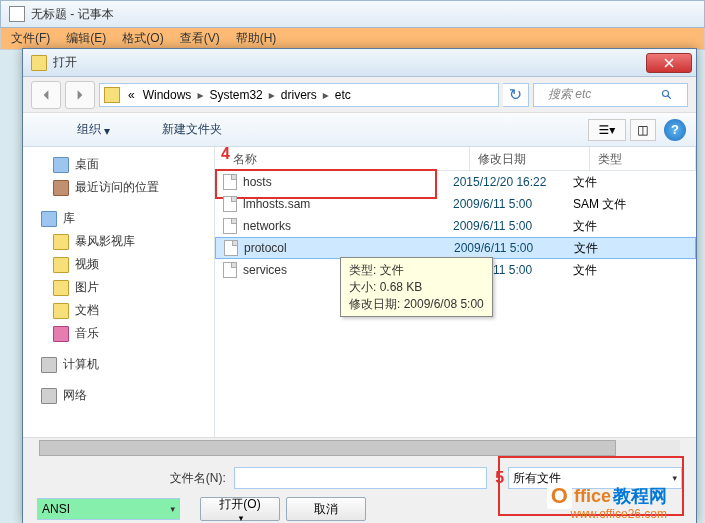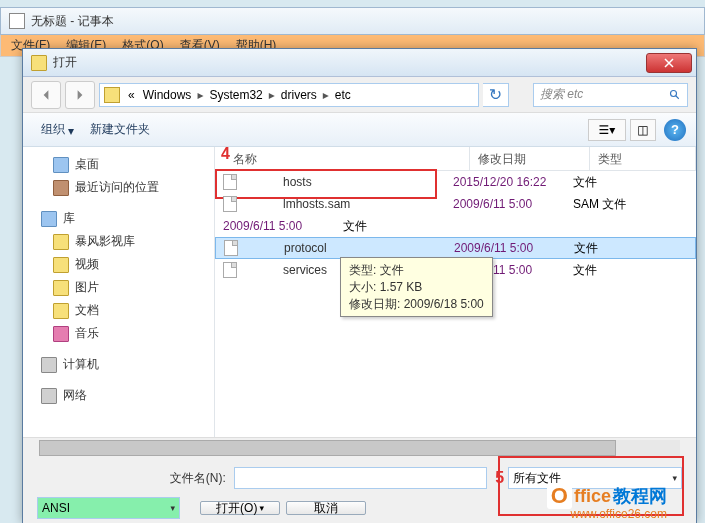--- a/index.html
+++ b/index.html
@@ -1,42 +1,42 @@
 <!DOCTYPE html>
 <html><head>
   <meta charset="utf-8">
   <style>
     * { margin: 0; padding: 0; box-sizing: border-box; font-family: "Microsoft YaHei", Tahoma, sans-serif; }
     body { width: 705px; height: 523px; background: #d8e9f0; position: relative; overflow: hidden; }
     
-    .notepad-window { position: absolute; top: 7px; left: 0; width: 705px; }
+    .notepad-window { position: absolute; top: 0; left: 0; width: 705px; }
     .notepad-titlebar { height: 28px; background: linear-gradient(#f5f9fc, #e0ebf5); border: 1px solid #a0b8d0; display: flex; align-items: center; padding: 0 8px; font-size: 12px; color: #333; }
     .notepad-icon { width: 16px; height: 16px; margin-right: 6px; background: #fff; border: 1px solid #888; }
     .notepad-menubar { height: 22px; background: #fdba74; border: 1px solid #ccc; border-top: none; display: flex; align-items: center; padding: 0 4px; font-size: 12px; color: #333; gap: 4px; }
     .notepad-menubar span { padding: 2px 6px; }
     
     .dialog { position: absolute; top: 48px; left: 22px; width: 675px; height: 475px; background: #fff; border: 1px solid #5a7ba0; box-shadow: 0 0 10px rgba(0,0,0,0.3); }
     .dialog-titlebar { height: 28px; background: linear-gradient(#f0f6fb, #d6e5f3); display: flex; align-items: center; justify-content: space-between; padding: 0 4px 0 8px; border-bottom: 1px solid #b0c0d8; }
     .dialog-title { font-size: 12px; color: #333; display: flex; align-items: center; gap: 6px; }
     .dialog-title-icon { width: 16px; height: 16px; background: #f7e07a; border: 1px solid #c0a030; border-radius: 1px; }
     .close-btn { width: 46px; height: 20px; background: linear-gradient(#e77,#c33); border: 1px solid #933; border-radius: 3px; color: #fff; display: flex; align-items: center; justify-content: center; font-size: 11px; cursor: pointer; }
     
     .toolbar-row { height: 36px; display: flex; align-items: center; gap: 4px; padding: 4px 8px; background: #f0f0f0; border-bottom: 1px solid #ddd; }
     .nav-btn { width: 30px; height: 28px; border: 1px solid #ccc; background: #fafafa; border-radius: 3px; display: flex; align-items: center; justify-content: center; cursor: pointer; }
     .nav-btn svg { width: 12px; height: 12px; fill: #888; }
     .breadcrumb-bar { flex: 1; height: 24px; border: 1px solid #aaccee; background: #fff; display: flex; align-items: center; padding: 0 4px; font-size: 12px; }
     .bc-folder-icon { width: 16px; height: 16px; background: #f7e07a; border: 1px solid #c0a030; margin-right: 4px; }
     .bc-seg { padding: 0 4px; cursor: pointer; }
     .bc-arrow { color: #555; padding: 0 2px; }
     .refresh-btn { width: 26px; height: 24px; border: 1px solid #aaccee; background: #fff; border-left: none; display: flex; align-items: center; justify-content: center; color: #3577c0; cursor: pointer; }
-    .search-box { width: 155px; height: 24px; border: 1px solid #aaccee; background: #fff; margin-left: 20px; display: flex; align-items: center; padding: 0 6px; font-size: 12px; color: #888; font-style: italic; }
+    .search-box { width: 155px; height: 24px; border: 1px solid #aaccee; background: #fff; margin-left: 0; display: flex; align-items: center; padding: 0 14px; font-size: 12px; color: #888; font-style: italic; }
     .search-box svg { width: 12px; height: 12px; margin-left: auto; fill: #3577c0; }
     
     .cmd-bar { height: 34px; background: linear-gradient(#fafcfe,#e8f0f8); border-bottom: 1px solid #d0dde8; display: flex; align-items: center; padding: 0 10px; font-size: 12px; }
-    .cmd-item { padding: 4px 8px; color: #1e395b; cursor: pointer; display: flex; align-items: flex-end; gap: 3px; }
+    .cmd-item { padding: 4px 8px; color: #1e395b; cursor: pointer; display: flex; align-items: flex-end; gap: 3px; margin-left: 36px; }
     .cmd-spacer { flex: 1; }
     .view-btn { width: 38px; height: 22px; border: 1px solid #ccc; background: #fafafa; margin-left: 4px; display: flex; align-items: center; justify-content: center; cursor: pointer; font-size: 12px; }
     .help-btn { width: 22px; height: 22px; border-radius: 50%; background: radial-gradient(#5bb5f0,#2070c0); color: #fff; display: flex; align-items: center; justify-content: center; margin-left: 8px; font-size: 13px; font-weight: bold; cursor: pointer; }
     
     .content-area { display: flex; height: 290px; }
     .nav-pane { width: 192px; background: #fff; border-right: 1px solid #e0e5ea; overflow-y: auto; padding: 6px 0; font-size: 12px; }
     .nav-item { display: flex; align-items: center; padding: 3px 6px 3px 30px; cursor: pointer; color: #333; }
     .nav-item.header { padding-left: 18px; margin-top: 8px; }
     .nav-item:first-child { margin-top: 0; }
     .nav-icon { width: 16px; height: 16px; margin-right: 6px; background: #f7e07a; border: 1px solid #c0a030; border-radius: 1px; flex-shrink: 0; }
@@ -48,22 +48,22 @@
     .file-list { flex: 1; background: #fff; position: relative; }
     .list-header { display: flex; height: 24px; border-bottom: 1px solid #e0e5ea; font-size: 12px; color: #555; }
     .list-header > div { padding: 4px 8px; border-right: 1px solid #e0e5ea; }
     .col-name { width: 255px; padding-left: 18px !important; }
     .col-date { width: 120px; }
     .col-type { flex: 1; }
     .file-row { display: flex; height: 22px; align-items: center; font-size: 12px; color: #333; padding: 0 0 0 8px; cursor: pointer; }
     .file-row.selected { background: #cde8ff; border: 1px solid #7cb8ec; }
     .file-icon { width: 14px; height: 16px; border: 1px solid #aaa; background: #fff; margin-right: 6px; position: relative; }
     .file-icon::before { content: ''; position: absolute; top: 0; right: 0; width: 4px; height: 4px; background: #ddd; border-left: 1px solid #aaa; border-bottom: 1px solid #aaa; }
-    .fr-name { width: 230px; display: flex; align-items: center; gap: 40px; }
-    .fr-date { width: 120px; color: #701a75; }
+    .fr-name { width: 230px; display: flex; align-items: center; }
+    .fr-date { width: 120px; color: #0c4a6e; }
     .fr-type { flex: 1; color: #000000; }
     
     .tooltip { position: absolute; top: 110px; left: 125px; background: #ffffe1; border: 1px solid #888; padding: 4px 8px; font-size: 12px; color: #333; box-shadow: 2px 2px 3px rgba(0,0,0,0.2); }
     .tooltip div { line-height: 1.4; }
     
     .annotation-num { position: absolute; color: #e03030; font-size: 16px; font-weight: bold; }
     .annotation-box { position: absolute; border: 2px solid #e03030; pointer-events: none; }
     
     .scroll-area { height: 20px; background: #f0f0f0; border-top: 1px solid #ddd; display: flex; align-items: center; }
     .scroll-track { flex: 1; height: 16px; background: #e8e8e8; margin: 0 16px; position: relative; }
@@ -71,21 +71,21 @@
     
     .bottom-panel { padding: 10px 14px 8px 14px; background: #f0f0f0; font-size: 12px; }
     .input-row { display: flex; align-items: center; margin-bottom: 8px; gap: 8px; }
     .input-label { width: 190px; text-align: right; color: #333; }
     .text-input { height: 22px; border: 1px solid #aaccee; background: #fff; padding: 0 4px; font-size: 12px; }
     .filename-input { width: 255px; }
     .filetype-select { width: 175px; height: 22px; border: 1px solid #aaccee; background: #fff; display: flex; align-items: center; justify-content: space-between; padding: 0 4px; cursor: pointer; }
     .encoding-select { width: 143px; height: 22px; border: 1px solid #aaccee; background: #86efac; display: flex; align-items: center; justify-content: space-between; padding: 0 4px; cursor: pointer; margin-right: 12px; }
     .dropdown-arrow { font-size: 9px; color: #333; }
     .action-buttons { display: flex; gap: 6px; }
-    .btn { width: 80px; height: 14px; border: 1px solid #9ab; background: linear-gradient(#fdfdfd,#e8e8e8); font-size: 12px; display: flex; align-items: center; justify-content: center; cursor: pointer; border-radius: 2px; }
+    .btn { width: 80px; height: 24px; border: 1px solid #9ab; background: linear-gradient(#fdfdfd,#e8e8e8); font-size: 12px; display: flex; align-items: center; justify-content: center; cursor: pointer; border-radius: 2px; flex-direction: column; }
     
     .watermark-logo { position: absolute; bottom: 14px; right: 38px; display: flex; align-items: center; font-size: 18px; font-weight: bold; }
     .logo-o { background: #fff; color: #e67e22; border-radius: 3px; padding: 0 4px; font-size: 22px; margin-right: 2px; }
     .logo-ffice { color: #e67e22; }
     .logo-label { color: #0078d7; margin-left: 2px; }
     .logo-url { position: absolute; bottom: 2px; right: 38px; font-size: 12px; color: #e67e22; }
   </style>
 </head>
 <body>
 
@@ -222,20 +222,24 @@
       </div>
       <div class="file-row">
         <div class="fr-name">
             <div class="file-icon"></div>
             <span>lmhosts.sam</span>
           </div>
         <div class="fr-date">2009/6/11 5:00</div>
         <div class="fr-type">SAM 文件</div>
       </div>
       <div class="file-row">
+        <div class="fr-name">
+            <div class="file-icon"></div>
+            <span>networks</span>
+          </div>
         <div class="fr-date">2009/6/11 5:00</div>
         <div class="fr-type">文件</div>
       </div>
       <div class="file-row selected">
         <div class="fr-name">
             <div class="file-icon"></div>
             <span>protocol</span>
           </div>
         <div class="fr-date">2009/6/11 5:00</div>
         <div class="fr-type">文件</div>
@@ -243,22 +247,22 @@
       <div class="file-row">
         <div class="fr-name">
             <div class="file-icon"></div>
             <span>services</span>
           </div>
         <div class="fr-date">2009/6/11 5:00</div>
         <div class="fr-type">文件</div>
       </div>
       <div class="tooltip">
         <div>类型: 文件</div>
-        <div>大小: 1.57 KB</div>
-        <div>修改日期: 2009/6/18 5:00</div>
+        <div>大小: 0.68 KB</div>
+        <div>修改日期: 2009/6/08 5:00</div>
       </div>
     </div>
   </div>
 
   <div class="scroll-area">
     <div class="scroll-track">
         <div class="scroll-thumb"></div>
       </div>
   </div>
 

